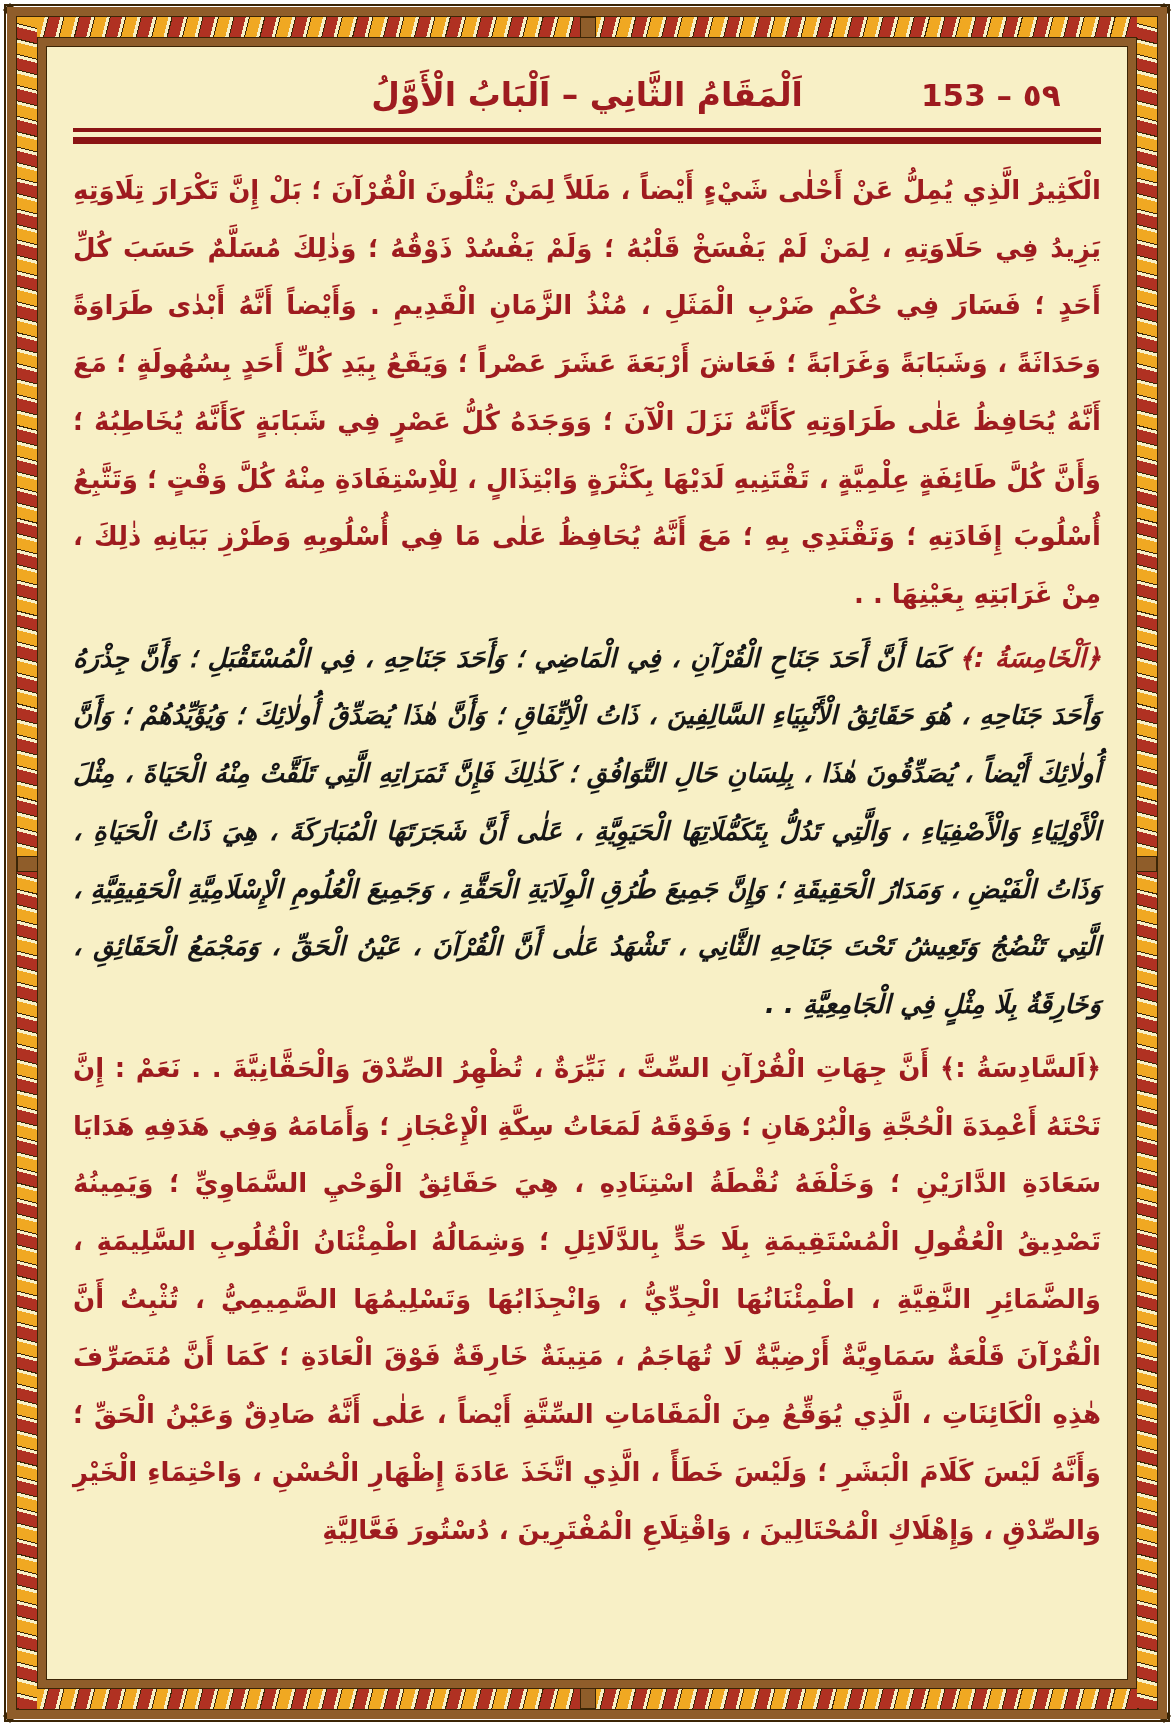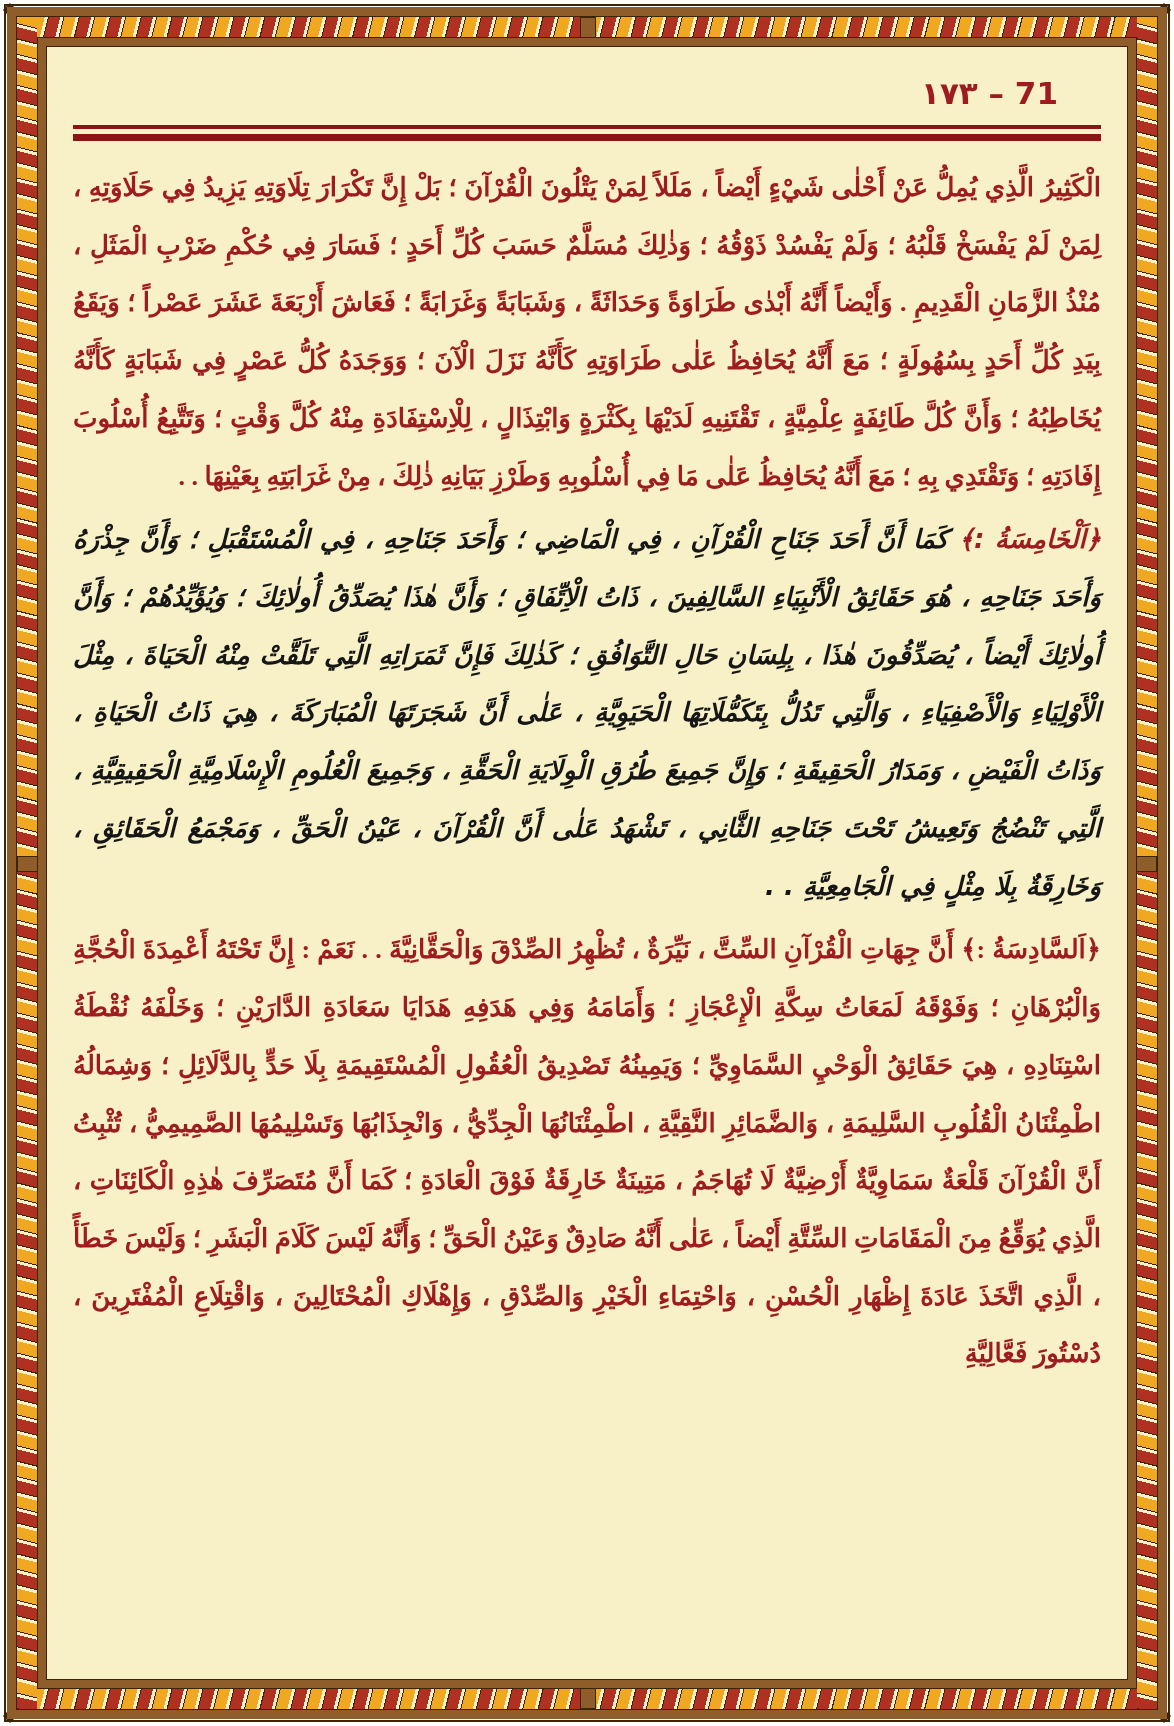--- a/index.html
+++ b/index.html
@@ -37,21 +37,21 @@
   
   .content { position:absolute; top:47px; left:47px; right:47px; bottom:47px;
              padding:22px 26px 10px 26px; overflow:hidden; }
   .header-row { display:grid; grid-template-columns:180px 1fr 180px; align-items:center; margin-top:6px; }
   .page-number { color:var(--red); font-size:31px; font-weight:bold; text-align:left; letter-spacing:1px; }
   .page-title { color:var(--red); font-size:33px; font-weight:bold; text-align:center; }
   .divider { margin-top:14px; height:5px; border-top:4px solid var(--rule); border-bottom:7px solid var(--rule); }
 
   .body-text { margin-top:18px; font-size:26px; line-height:2.22; text-align:justify; font-weight:bold; }
   .para { margin:0 0 6px 0; }
-  .para.red { color:var(--red);font-family:Liberation Serif, serif; }
+  .para.red { color:var(--red); }
   .para.black { color:var(--black);font-style:italic; }
   .sec-marker { color:var(--red); }
   .sec-marker:empty { display:none; }
 </style>
 </head>
 <body>
 
 <div class="page">
 
   <div class="f-outer">
@@ -72,21 +72,22 @@
     <div class="joint joint-left"></div>
     <div class="joint joint-right"></div>
   </div>
   <div class="f-line3"></div>
   <div class="f-brown-inner"></div>
   <div class="f-line4"></div>
 
   <div class="content">
 
     <div class="header-row">
-      <div class="page-number">71 – ١٧٣</div>
+      <div class="page-number">٥٩ – 153</div>
+      <div class="page-title">اَلْمَقَامُ الثَّانِي – اَلْبَابُ الْأَوَّلُ</div>
       <div></div>
     </div>
 
     <div class="divider"></div>
 
     <div class="body-text">
 
       <p class="para red"><span>الْكَثِيرُ الَّذِي يُمِلُّ عَنْ أَحْلٰى شَيْءٍ أَيْضاً ، مَلَلاً لِمَنْ يَتْلُونَ الْقُرْآنَ ؛ بَلْ إِنَّ تَكْرَارَ تِلَاوَتِهِ يَزِيدُ فِي حَلَاوَتِهِ ، لِمَنْ لَمْ يَفْسَخْ قَلْبُهُ ؛ وَلَمْ يَفْسُدْ ذَوْقُهُ ؛ وَذٰلِكَ مُسَلَّمٌ حَسَبَ كُلِّ أَحَدٍ ؛ فَسَارَ فِي حُكْمِ ضَرْبِ الْمَثَلِ ، مُنْذُ الزَّمَانِ الْقَدِيمِ . وَأَيْضاً أَنَّهُ أَبْدٰى طَرَاوَةً وَحَدَاثَةً ، وَشَبَابَةً وَغَرَابَةً ؛ فَعَاشَ أَرْبَعَةَ عَشَرَ عَصْراً ؛ وَيَقَعُ بِيَدِ كُلِّ أَحَدٍ بِسُهُولَةٍ ؛ مَعَ أَنَّهُ يُحَافِظُ عَلٰى طَرَاوَتِهِ كَأَنَّهُ نَزَلَ الْآنَ ؛ وَوَجَدَهُ كُلُّ عَصْرٍ فِي شَبَابَةٍ كَأَنَّهُ يُخَاطِبُهُ ؛ وَأَنَّ كُلَّ طَائِفَةٍ عِلْمِيَّةٍ ، تَقْتَنِيهِ لَدَيْهَا بِكَثْرَةٍ وَابْتِذَالٍ ، لِلْاِسْتِفَادَةِ مِنْهُ كُلَّ وَقْتٍ ؛ وَتَتَّبِعُ أُسْلُوبَ إِفَادَتِهِ ؛ وَتَقْتَدِي بِهِ ؛ مَعَ أَنَّهُ يُحَافِظُ عَلٰى مَا فِي أُسْلُوبِهِ وَطَرْزِ بَيَانِهِ ذٰلِكَ ، مِنْ غَرَابَتِهِ بِعَيْنِهَا . .</span></p>
 
       <p class="para black"><span class="sec-marker">﴿اَلْخَامِسَةُ :﴾</span><span> </span><span>كَمَا أَنَّ أَحَدَ جَنَاحِ الْقُرْآنِ ، فِي الْمَاضِي ؛ وَأَحَدَ جَنَاحِهِ ، فِي الْمُسْتَقْبَلِ ؛ وَأَنَّ جِذْرَهُ وَأَحَدَ جَنَاحِهِ ، هُوَ حَقَائِقُ الْأَنْبِيَاءِ السَّالِفِينَ ، ذَاتُ الْاِتِّفَاقِ ؛ وَأَنَّ هٰذَا يُصَدِّقُ أُولٰائِكَ ؛ وَيُؤَيِّدُهُمْ ؛ وَأَنَّ أُولٰائِكَ أَيْضاً ، يُصَدِّقُونَ هٰذَا ، بِلِسَانِ حَالِ التَّوَافُقِ ؛ كَذٰلِكَ فَإِنَّ ثَمَرَاتِهِ الَّتِي تَلَقَّتْ مِنْهُ الْحَيَاةَ ، مِثْلَ الْأَوْلِيَاءِ وَالْأَصْفِيَاءِ ، وَالَّتِي تَدُلُّ بِتَكَمُّلَاتِهَا الْحَيَوِيَّةِ ، عَلٰى أَنَّ شَجَرَتَهَا الْمُبَارَكَةَ ، هِيَ ذَاتُ الْحَيَاةِ ، وَذَاتُ الْفَيْضِ ، وَمَدَارُ الْحَقِيقَةِ ؛ وَإِنَّ جَمِيعَ طُرُقِ الْوِلَايَةِ الْحَقَّةِ ، وَجَمِيعَ الْعُلُومِ الْإِسْلَامِيَّةِ الْحَقِيقِيَّةِ ، الَّتِي تَنْضُجُ وَتَعِيشُ تَحْتَ جَنَاحِهِ الثَّانِي ، تَشْهَدُ عَلٰى أَنَّ الْقُرْآنَ ، عَيْنُ الْحَقِّ ، وَمَجْمَعُ الْحَقَائِقِ ، وَخَارِقَةٌ بِلَا مِثْلٍ فِي الْجَامِعِيَّةِ . .</span></p>

